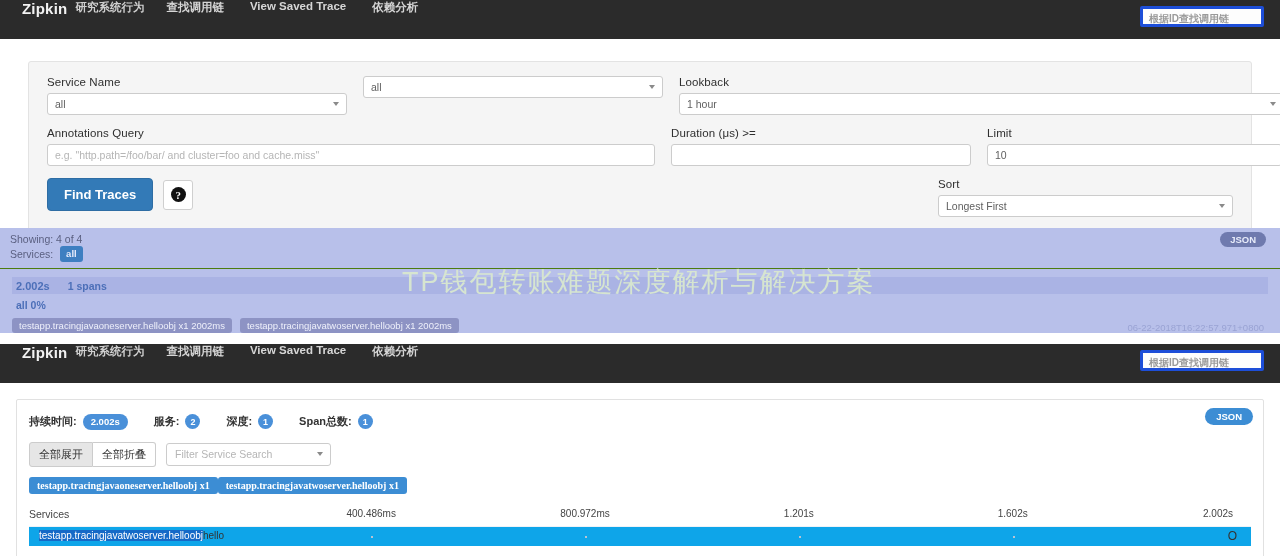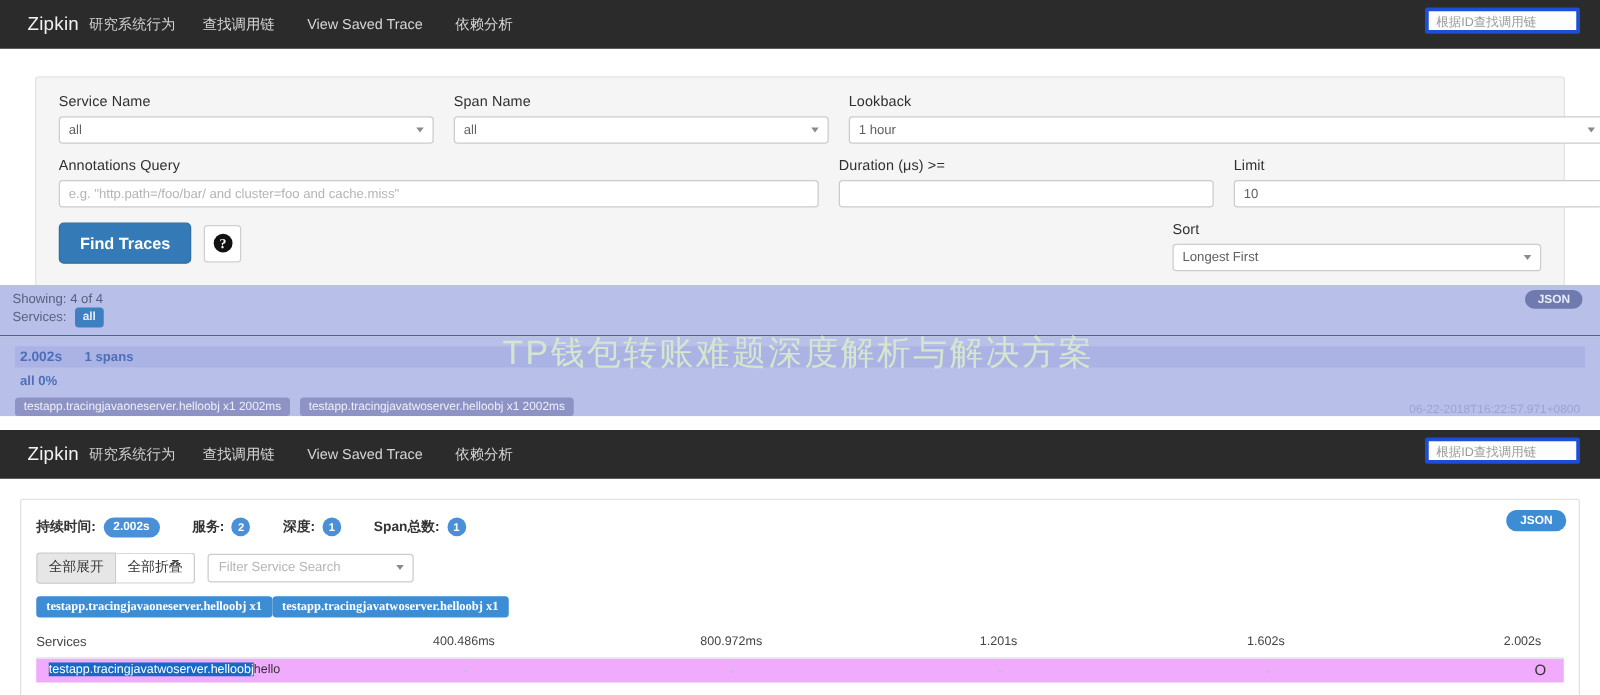--- a/index.html
+++ b/index.html
@@ -9,22 +9,22 @@
     background: #ffffff;
     font-family: "Liberation Sans", "DejaVu Sans", sans-serif;
     overflow: hidden;
   }
   .screen { position: relative; width: 1280px; height: 556px; background:#fff; }
 
   
   .win1 { position:absolute; left:0; top:0; width:1280px; height:333px; background:#fff; overflow:hidden; }
 
   .navbar {
-    height: 39px; background:#2b2b2b; display:flex; align-items:center;
-    padding-left: 22px; padding-right: 12px; position:relative;
+    height: 39px; background:#2b2b2b; display:flex; 
+    padding-left: 22px; padding-right: 12px; position:relative;font-weight:bold;
   }
   .brand { color:#f2f2f2; font-size:15px; letter-spacing:.2px; margin-right:8px; }
   .brand-sub { color:#cfcfcf; font-size:11.5px; margin-right:22px; }
   .nav-link { color:#d6d6d6; font-size:11.5px; margin-right:26px; text-decoration:none; cursor:pointer; }
   .nav-link.cn { font-size:11.5px; }
   .nav-search {
     position:absolute; right:16px; top:6px; width:124px; height:21px;
     background:#fdfdfd; border:3px solid #1d4ed8; border-radius:2px;
     font-size:10px; color:#9a9a9a; padding:0 6px; line-height:19px;
     white-space:nowrap; overflow:hidden;
@@ -148,21 +148,21 @@
   .svc-badge2 {
     background:#3c8dd4; color:#fff; font-size:10px; font-weight:bold;
     border-radius:3px; padding:3px 8px; white-space:nowrap;
   }
 
   .timeline { margin-top:14px; position:relative; }
   .tl-head { position:relative; height:16px; }
   .tl-services { position:absolute; left:0; top:0; font-size:10.5px; color:#444; }
   .tl-tick { position:absolute; top:0; font-size:10px; color:#444; transform:translateX(-50%); }
   .tl-row {
-    position:relative; height:20px; background:#f0abfc; margin-top:2px;
+    position:relative; height:20px; background:#0ea5e9; margin-top:2px;
     border-top:1px solid #eef2f7;
   }
   .tl-span-label {
     position:absolute; left:10px; top:3px; font-size:10px; color:#333; white-space:nowrap;
   }
   .tl-span-label .sel { background:#1569c7; color:#fff; }
   .tl-dot { position:absolute; top:9px; width:2px; height:2px; background:#b9c3d2; }
   .tl-o { position:absolute; right:14px; top:2px; font-size:12px; color:#333; }
 </style>
 </head>
@@ -186,21 +186,20 @@
 
         <div class="row">
           <div class="fld">
             <span class="lbl">Service Name</span>
             <div class="ctrl w-service">
               <span>all</span>
               <span class="caret"></span>
             </div>
           </div>
           <div class="fld">
-            <span class="lbl">Span Name</span>
             <div class="ctrl w-span">
               <span>all</span>
               <span class="caret"></span>
             </div>
           </div>
           <div class="fld">
             <span class="lbl">Lookback</span>
             <div class="ctrl w-lookback">
               <span>1 hour</span>
               <span class="caret"></span>

